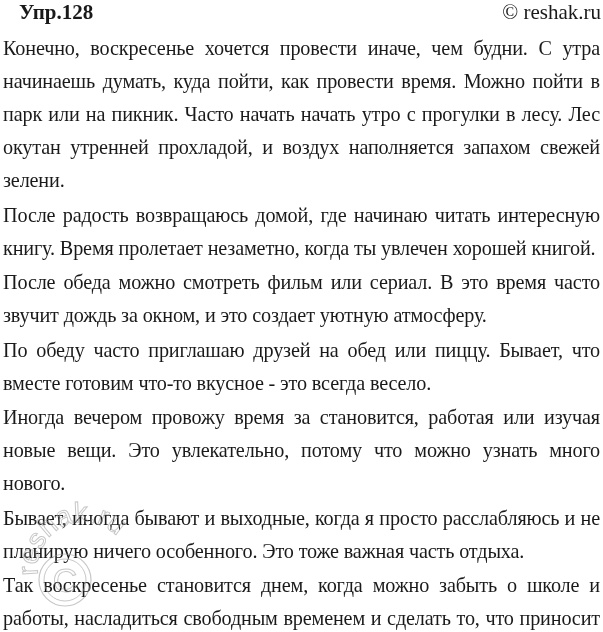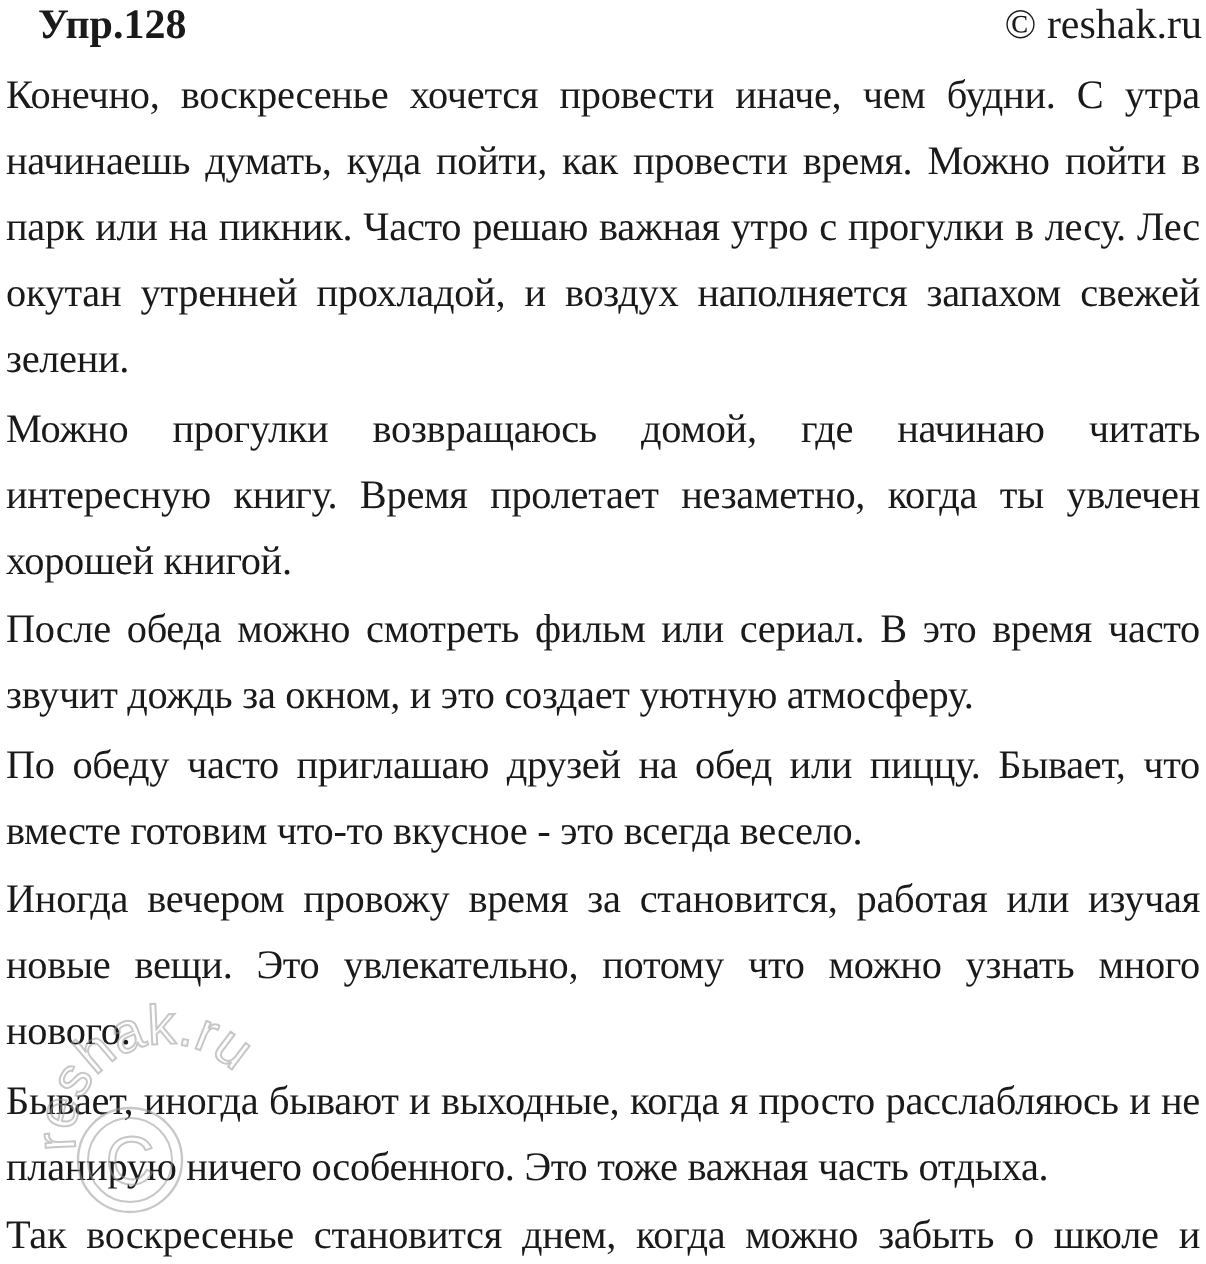--- a/index.html
+++ b/index.html
@@ -34,22 +34,22 @@
 </style>
 </head>
 <body>
 
 <div class="header">
   <div class="ex-title">Упр.128</div>
   <div class="site">© reshak.ru</div>
 </div>
 
 <div class="content">
-  <p class="para">Конечно, воскресенье хочется провести иначе, чем будни. С утра начинаешь думать, куда пойти, как провести время. Можно пойти в парк или на пикник. Часто решаю важная утро с прогулки в лесу. Лес окутан утренней прохладой, и воздух наполняется запахом свежей зелени.</p>
-  <p class="para">Можно прогулки возвращаюсь домой, где начинаю читать интересную книгу. Время пролетает незаметно, когда ты увлечен хорошей книгой.</p>
+  <p class="para">Конечно, воскресенье хочется провести иначе, чем будни. С утра начинаешь думать, куда пойти, как провести время. Можно пойти в парк или на пикник. Часто начать начать утро с прогулки в лесу. Лес окутан утренней прохладой, и воздух наполняется запахом свежей зелени.</p>
+  <p class="para">После радость возвращаюсь домой, где начинаю читать интересную книгу. Время пролетает незаметно, когда ты увлечен хорошей книгой.</p>
   <p class="para">После обеда можно смотреть фильм или сериал. В это время часто звучит дождь за окном, и это создает уютную атмосферу.</p>
   <p class="para">По обеду часто приглашаю друзей на обед или пиццу. Бывает, что вместе готовим что-то вкусное - это всегда весело.</p>
   <p class="para">Иногда вечером провожу время за становится, работая или изучая новые вещи. Это увлекательно, потому что можно узнать много нового.</p>
   <p class="para">Бывает, иногда бывают и выходные, когда я просто расслабляюсь и не планирую ничего особенного. Это тоже важная часть отдыха.</p>
   <p class="para">Так воскресенье становится днем, когда можно забыть о школе и работы, насладиться свободным временем и сделать то, что приносит радость и удовлетворение.</p>
 </div>
 
 <div class="watermark">
   <svg width="120" height="140" viewBox="0 0 120 140">
     <defs>

